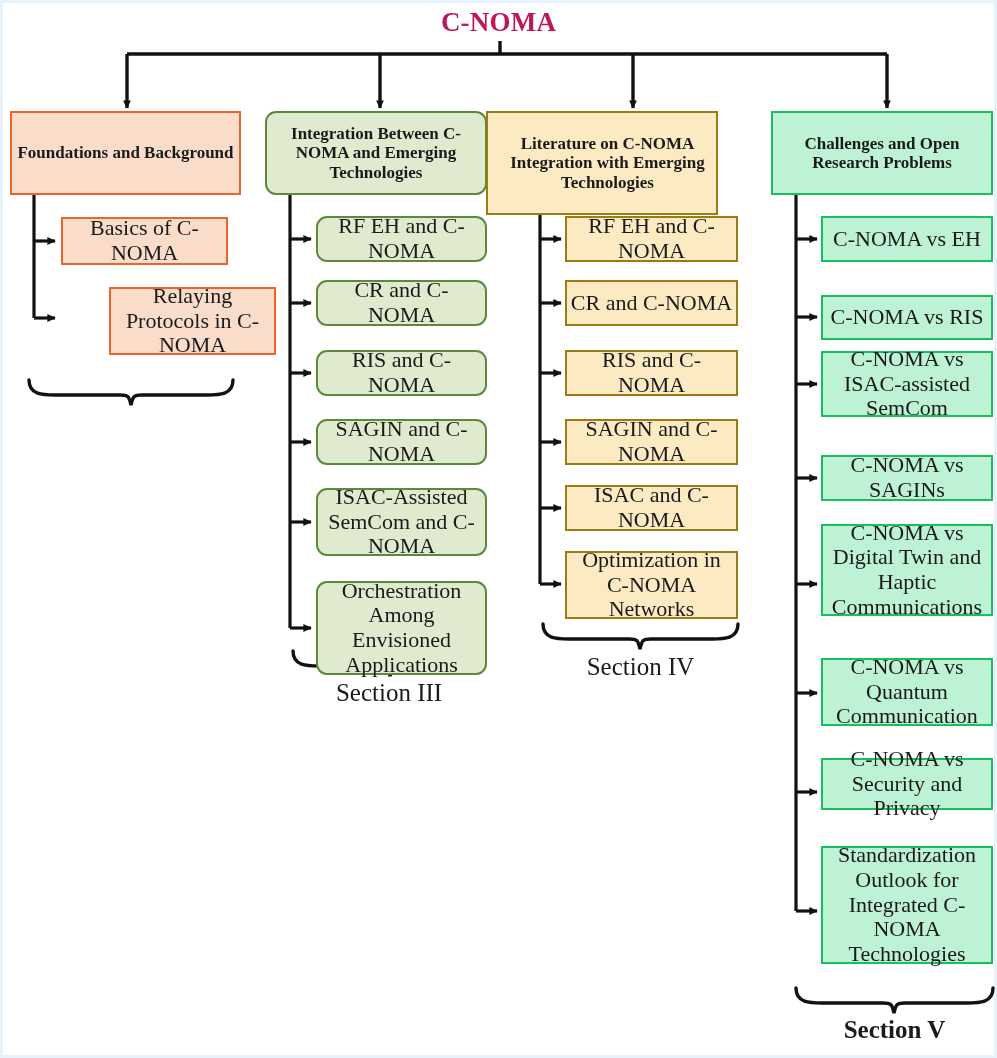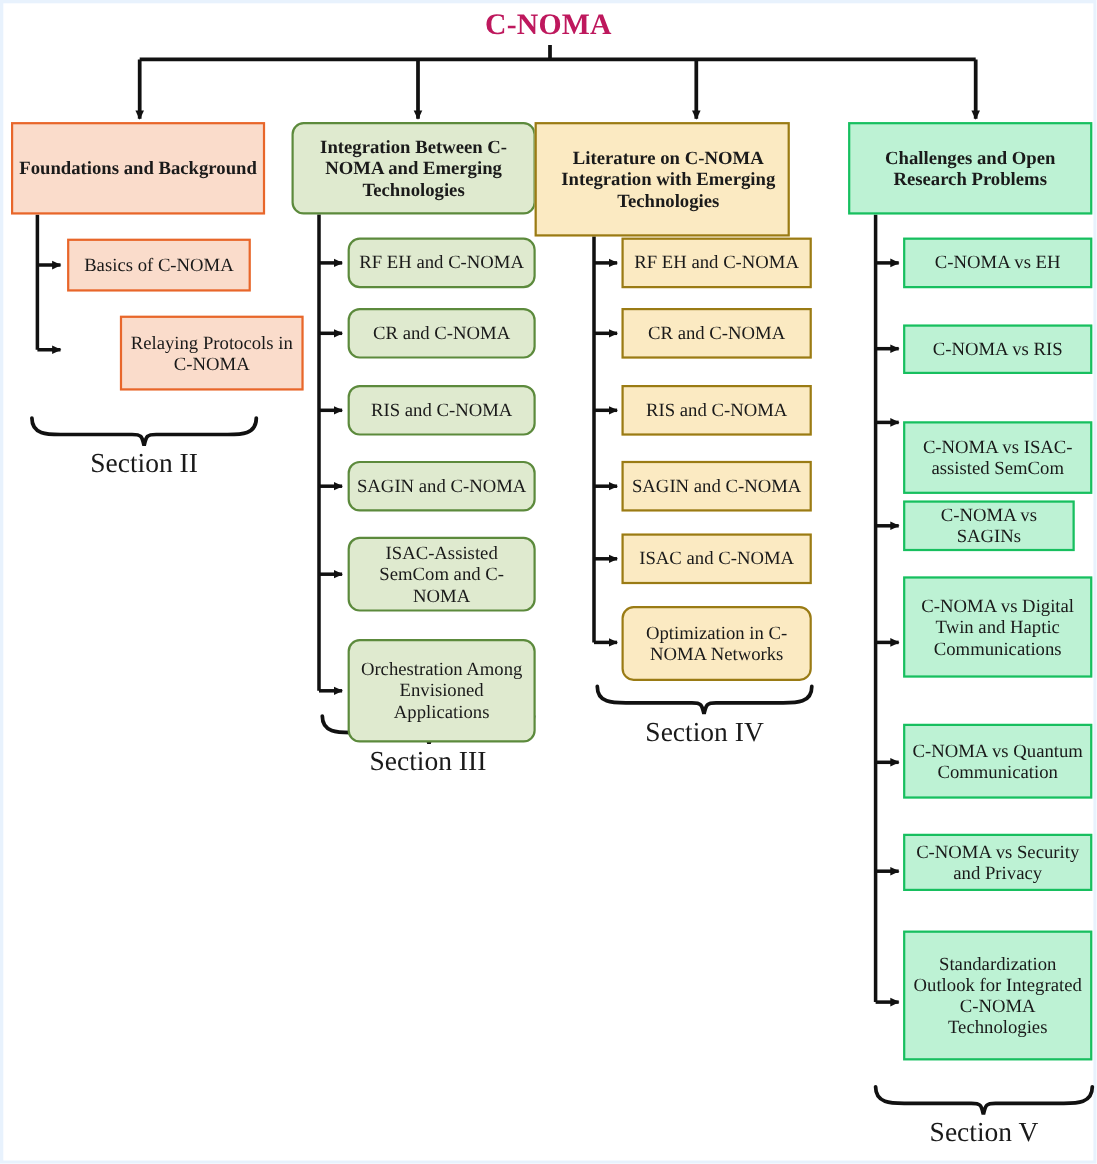--- a/index.html
+++ b/index.html
@@ -41,21 +41,21 @@
   }
   .box .txt{display:block;padding:0 3px;}
   .head{
     font-weight:bold;
     font-size:17px;
     border-width:2px;
     border-style:solid;
   }
   .leaf{
     font-weight:normal;
-    font-size:17px;
+    font-size:22px;
     border-width:2px;
     border-style:solid;
   }
 
   
   .peach{background:#fadccb;border-color:#e8662a;}
   .olive{background:#dfeacf;border-color:#5c8a3c;border-radius:11px;}
   .sand {background:#fbeac2;border-color:#9a7b14;}
   .mint {background:#bdf2d4;border-color:#17bf5f;}
 
@@ -155,21 +155,20 @@
   </div>
 
   <div class="box leaf peach" style="left:58px;top:214px;width:167px;height:48px;">
     <span class="txt">Basics of C-NOMA</span>
   </div>
 
   <div class="box leaf peach" style="left:58px;top:284px;width:167px;height:68px;margin-left:48px;">
     <span class="txt">Relaying Protocols in C-NOMA</span>
   </div>
 
-  <div class="sect" style="left:26px;top:405px;width:204px;">Section II</div>
 
   <div class="box head olive" style="left:262px;top:108px;width:222px;height:84px;">
     <span class="txt">Integration Between C-NOMA and Emerging Technologies</span>
   </div>
 
   <div class="box leaf olive" style="left:313px;top:213px;width:171px;height:46px;">
     <span class="txt">RF EH and C-NOMA</span>
   </div>
 
   <div class="box leaf olive" style="left:313px;top:277px;width:171px;height:46px;">
@@ -211,57 +210,57 @@
   </div>
 
   <div class="box leaf sand" style="left:562px;top:416px;width:173px;height:46px;">
     <span class="txt">SAGIN and C-NOMA</span>
   </div>
 
   <div class="box leaf sand" style="left:562px;top:482px;width:173px;height:46px;">
     <span class="txt">ISAC and C-NOMA</span>
   </div>
 
-  <div class="box leaf sand" style="left:562px;top:548px;width:173px;height:68px;border-radius:11px;">
+  <div class="box leaf sand" style="left:562px;top:548px;width:173px;height:68px;">
     <span class="txt">Optimization in C-NOMA Networks</span>
   </div>
 
   <div class="sect" style="left:540px;top:650px;width:195px;">Section IV</div>
 
   <div class="box head mint" style="left:768px;top:108px;width:222px;height:84px;">
     <span class="txt">Challenges and Open Research Problems</span>
   </div>
 
   <div class="box leaf mint" style="left:818px;top:213px;width:172px;height:46px;">
     <span class="txt">C-NOMA vs EH</span>
   </div>
 
   <div class="box leaf mint" style="left:818px;top:292px;width:172px;height:45px;">
     <span class="txt">C-NOMA vs RIS</span>
   </div>
 
-  <div class="box leaf mint" style="left:818px;top:348px;width:172px;height:66px;margin-top:32px;">
+  <div class="box leaf mint" style="left:818px;top:348px;width:172px;height:66px;">
     <span class="txt">C-NOMA vs ISAC-assisted SemCom</span>
   </div>
 
-  <div class="box leaf mint" style="left:818px;top:452px;width:156px;height:46px;">
+  <div class="box leaf mint" style="left:818px;top:452px;width:172px;height:46px;">
     <span class="txt">C-NOMA vs SAGINs</span>
   </div>
 
   <div class="box leaf mint" style="left:818px;top:521px;width:172px;height:92px;">
     <span class="txt">C-NOMA vs Digital Twin and Haptic Communications</span>
   </div>
 
   <div class="box leaf mint" style="left:818px;top:655px;width:172px;height:68px;">
     <span class="txt">C-NOMA vs Quantum Communication</span>
   </div>
 
   <div class="box leaf mint" style="left:818px;top:755px;width:172px;height:52px;">
     <span class="txt">C-NOMA vs Security and Privacy</span>
   </div>
 
   <div class="box leaf mint" style="left:818px;top:843px;width:172px;height:118px;">
     <span class="txt">Standardization Outlook for Integrated C-NOMA Technologies</span>
   </div>
 
-  <div class="sect" style="left:793px;top:1013px;width:197px;">Section V</div>
+  <div class="sect" style="left:793px;top:1013px;width:197px;font-weight:bold;">Section V</div>
 
 </div>
 
 </body></html>

